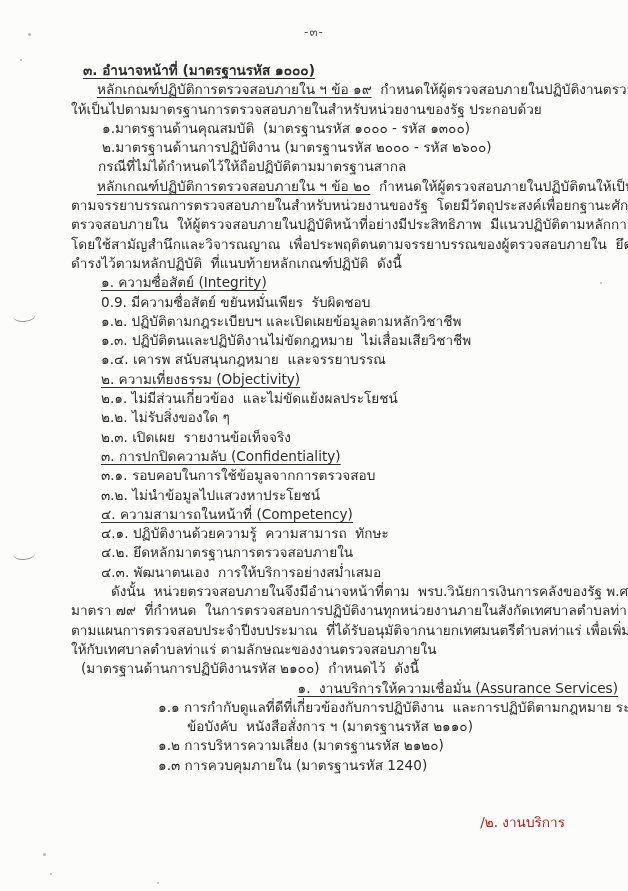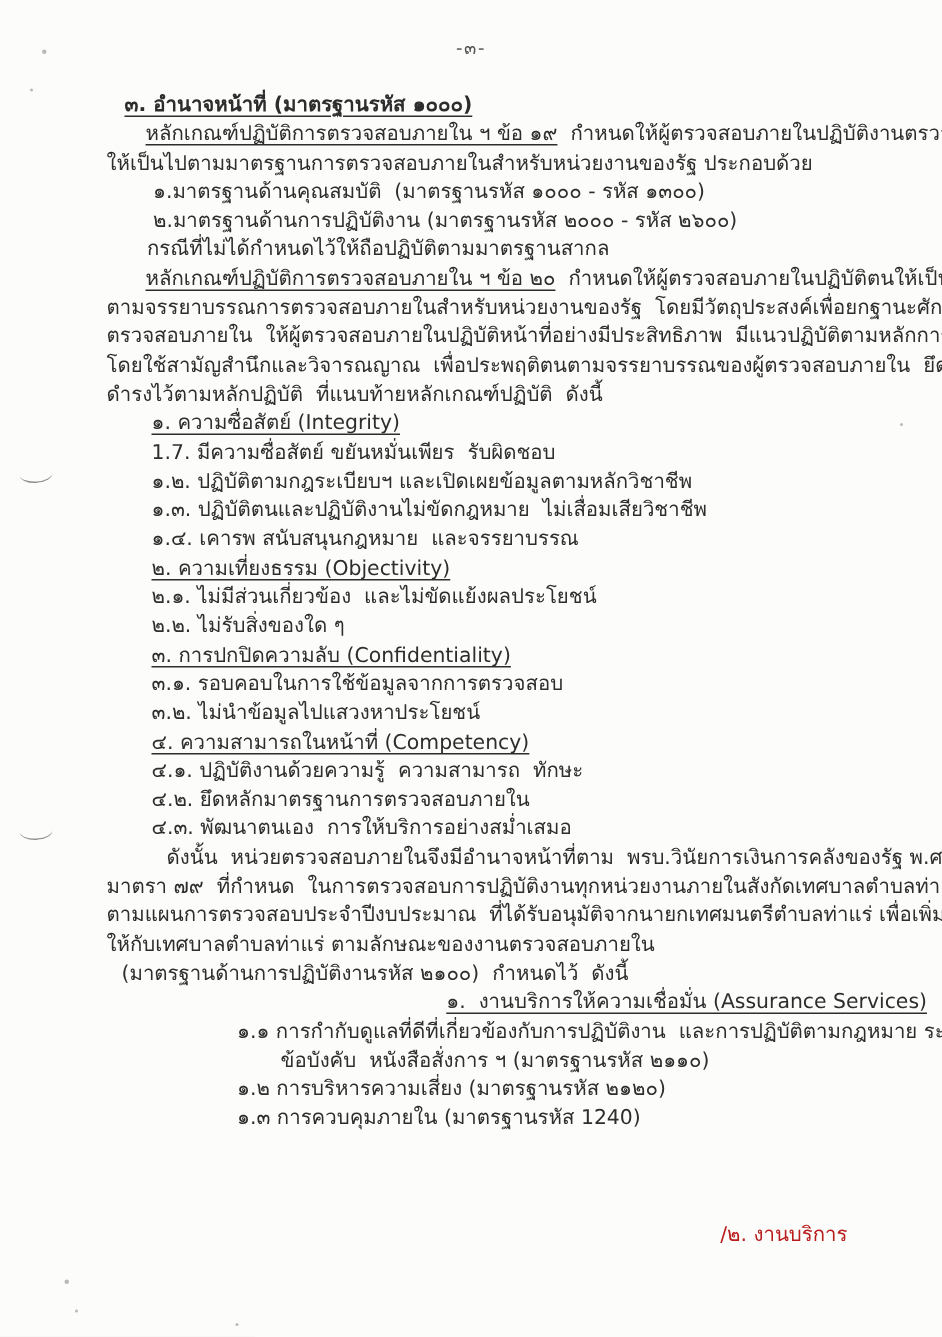--- a/index.html
+++ b/index.html
@@ -81,28 +81,29 @@
     <div class="line i-item">๒.มาตรฐานด้านการปฏิบัติงาน (มาตรฐานรหัส ๒๐๐๐ - รหัส ๒๖๐๐)</div>
     <div class="line i-note">กรณีที่ไม่ได้กำหนดไว้ให้ถือปฏิบัติตามมาตรฐานสากล</div>
 
     <div class="line i-para"><span class="u">หลักเกณฑ์ปฏิบัติการตรวจสอบภายใน ฯ ข้อ ๒๐</span><span>  กำหนดให้ผู้ตรวจสอบภายในปฏิบัติตนให้เป็นไป</span></div>
     <div class="line">ตามจรรยาบรรณการตรวจสอบภายในสำหรับหน่วยงานของรัฐ  โดยมีวัตถุประสงค์เพื่อยกฐานะศักดิ์ศรีวิชาชีพ</div>
     <div class="line">ตรวจสอบภายใน  ให้ผู้ตรวจสอบภายในปฏิบัติหน้าที่อย่างมีประสิทธิภาพ  มีแนวปฏิบัติตามหลักการพื้นฐาน</div>
     <div class="line">โดยใช้สามัญสำนึกและวิจารณญาณ  เพื่อประพฤติตนตามจรรยาบรรณของผู้ตรวจสอบภายใน  ยึดถือและ</div>
     <div class="line">ดำรงไว้ตามหลักปฏิบัติ  ที่แนบท้ายหลักเกณฑ์ปฏิบัติ  ดังนี้</div>
 
     <div class="line i-eth u">๑. ความซื่อสัตย์ (Integrity)</div>
-    <div class="line i-eth">1.7. มีความซื่อสัตย์ ขยันหมั่นเพียร  รับผิดชอบ</div>
+    <div class="line i-eth">0.9. มีความซื่อสัตย์ ขยันหมั่นเพียร  รับผิดชอบ</div>
     <div class="line i-eth">๑.๒. ปฏิบัติตามกฎระเบียบฯ และเปิดเผยข้อมูลตามหลักวิชาชีพ</div>
     <div class="line i-eth">๑.๓. ปฏิบัติตนและปฏิบัติงานไม่ขัดกฎหมาย  ไม่เสื่อมเสียวิชาชีพ</div>
     <div class="line i-eth">๑.๔. เคารพ สนับสนุนกฎหมาย  และจรรยาบรรณ</div>
 
     <div class="line i-eth u">๒. ความเที่ยงธรรม (Objectivity)</div>
     <div class="line i-eth">๒.๑. ไม่มีส่วนเกี่ยวข้อง  และไม่ขัดแย้งผลประโยชน์</div>
     <div class="line i-eth">๒.๒. ไม่รับสิ่งของใด ๆ</div>
+    <div class="line i-eth">๒.๓. เปิดเผย  รายงานข้อเท็จจริง</div>
 
     <div class="line i-eth u">๓. การปกปิดความลับ (Confidentiality)</div>
     <div class="line i-eth">๓.๑. รอบคอบในการใช้ข้อมูลจากการตรวจสอบ</div>
     <div class="line i-eth">๓.๒. ไม่นำข้อมูลไปแสวงหาประโยชน์</div>
 
     <div class="line i-eth u">๔. ความสามารถในหน้าที่ (Competency)</div>
     <div class="line i-eth">๔.๑. ปฏิบัติงานด้วยความรู้  ความสามารถ  ทักษะ</div>
     <div class="line i-eth">๔.๒. ยึดหลักมาตรฐานการตรวจสอบภายใน</div>
     <div class="line i-eth">๔.๓. พัฒนาตนเอง  การให้บริการอย่างสม่ำเสมอ</div>
 

